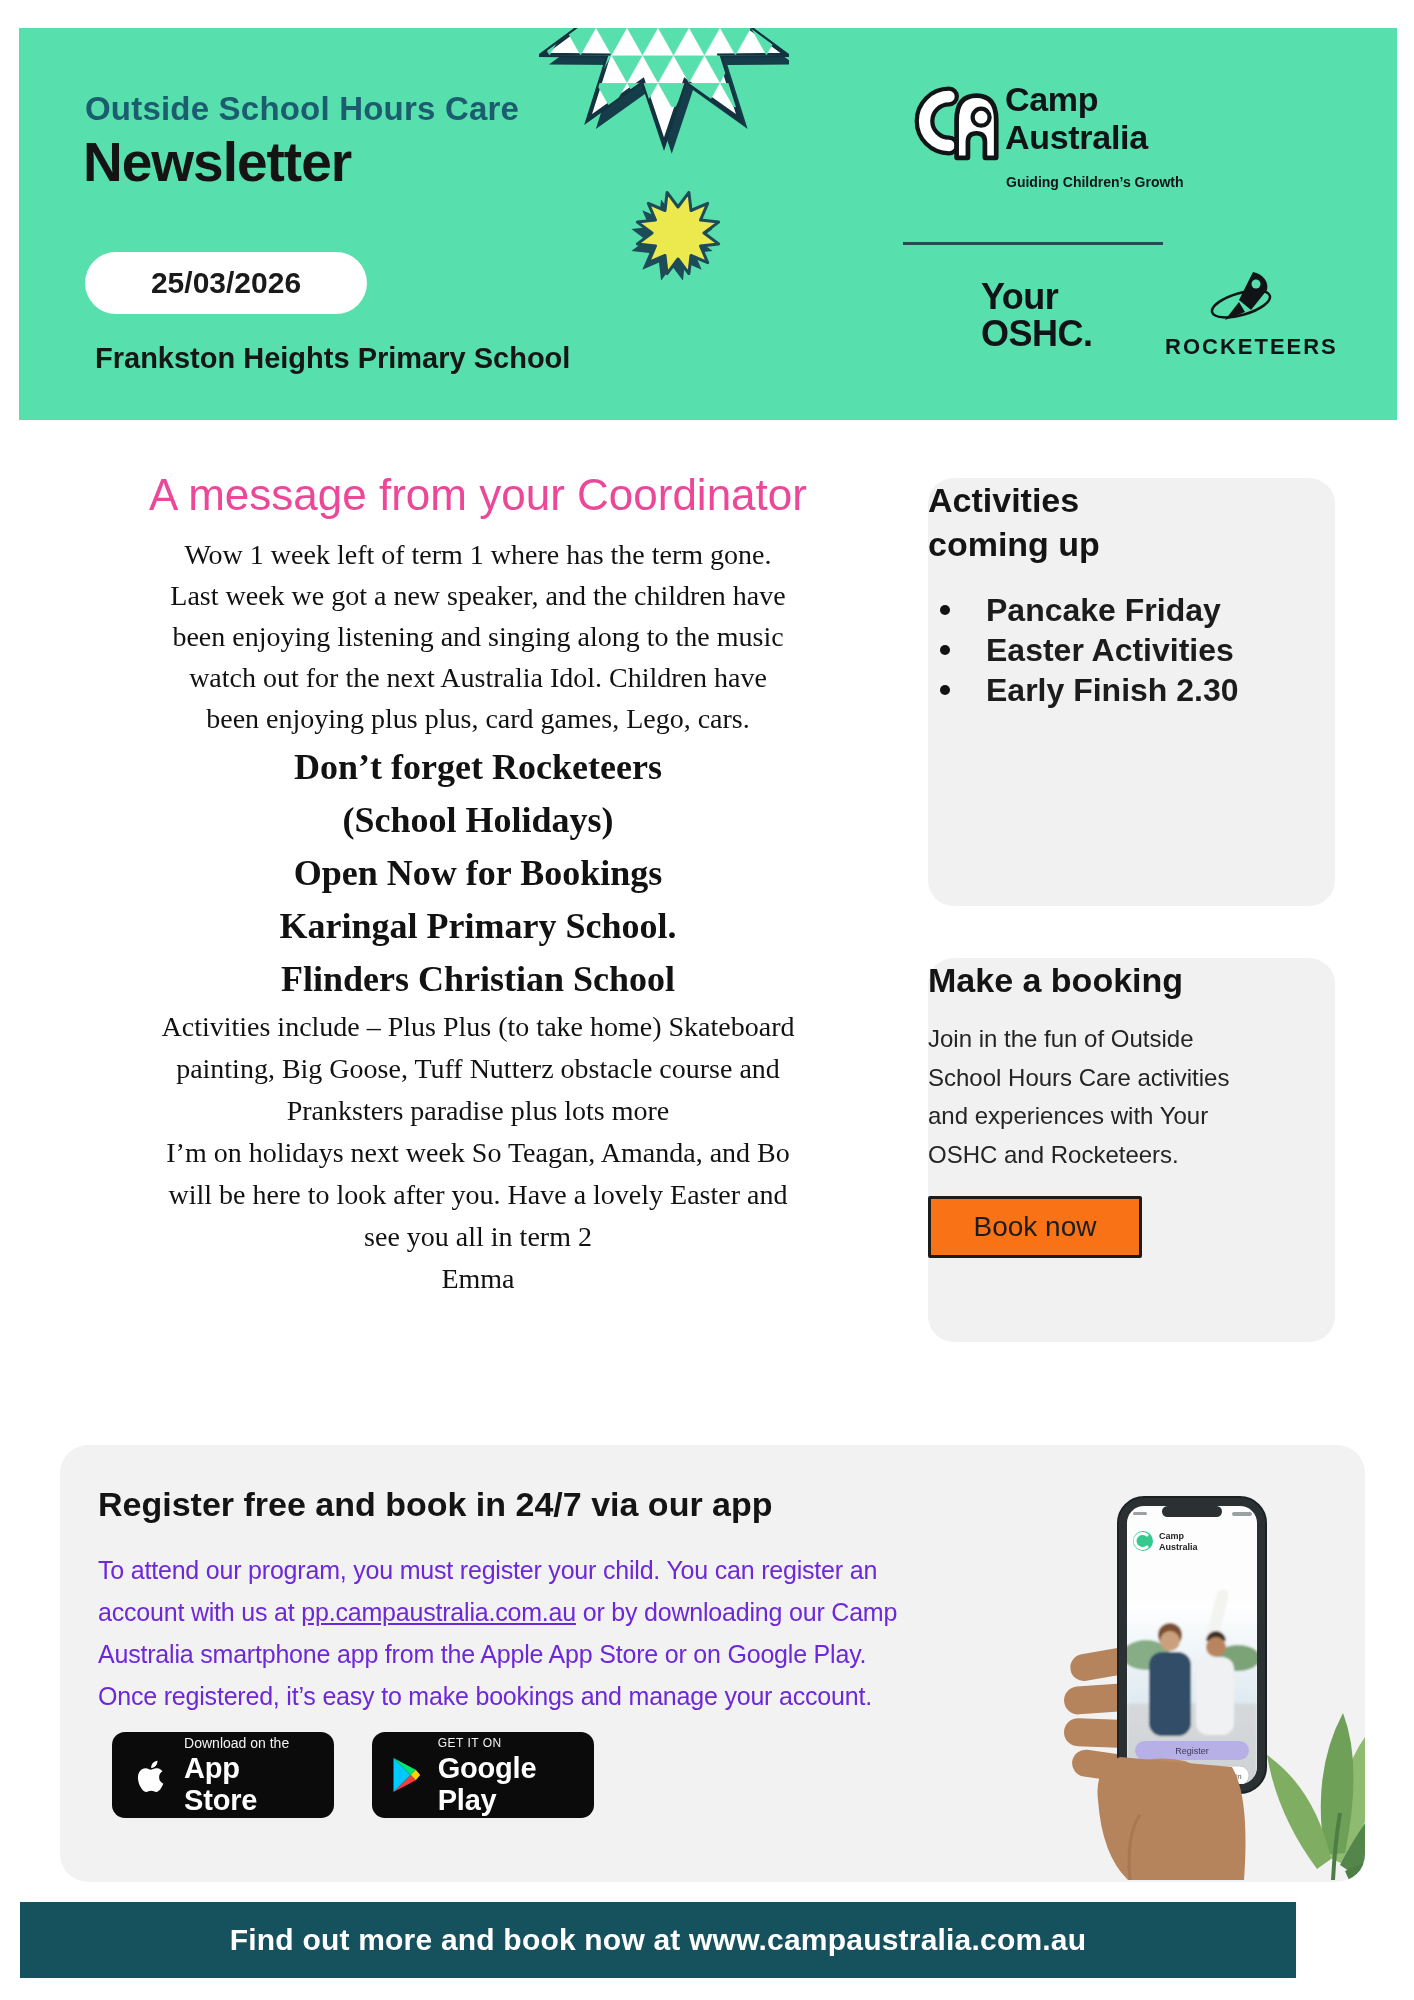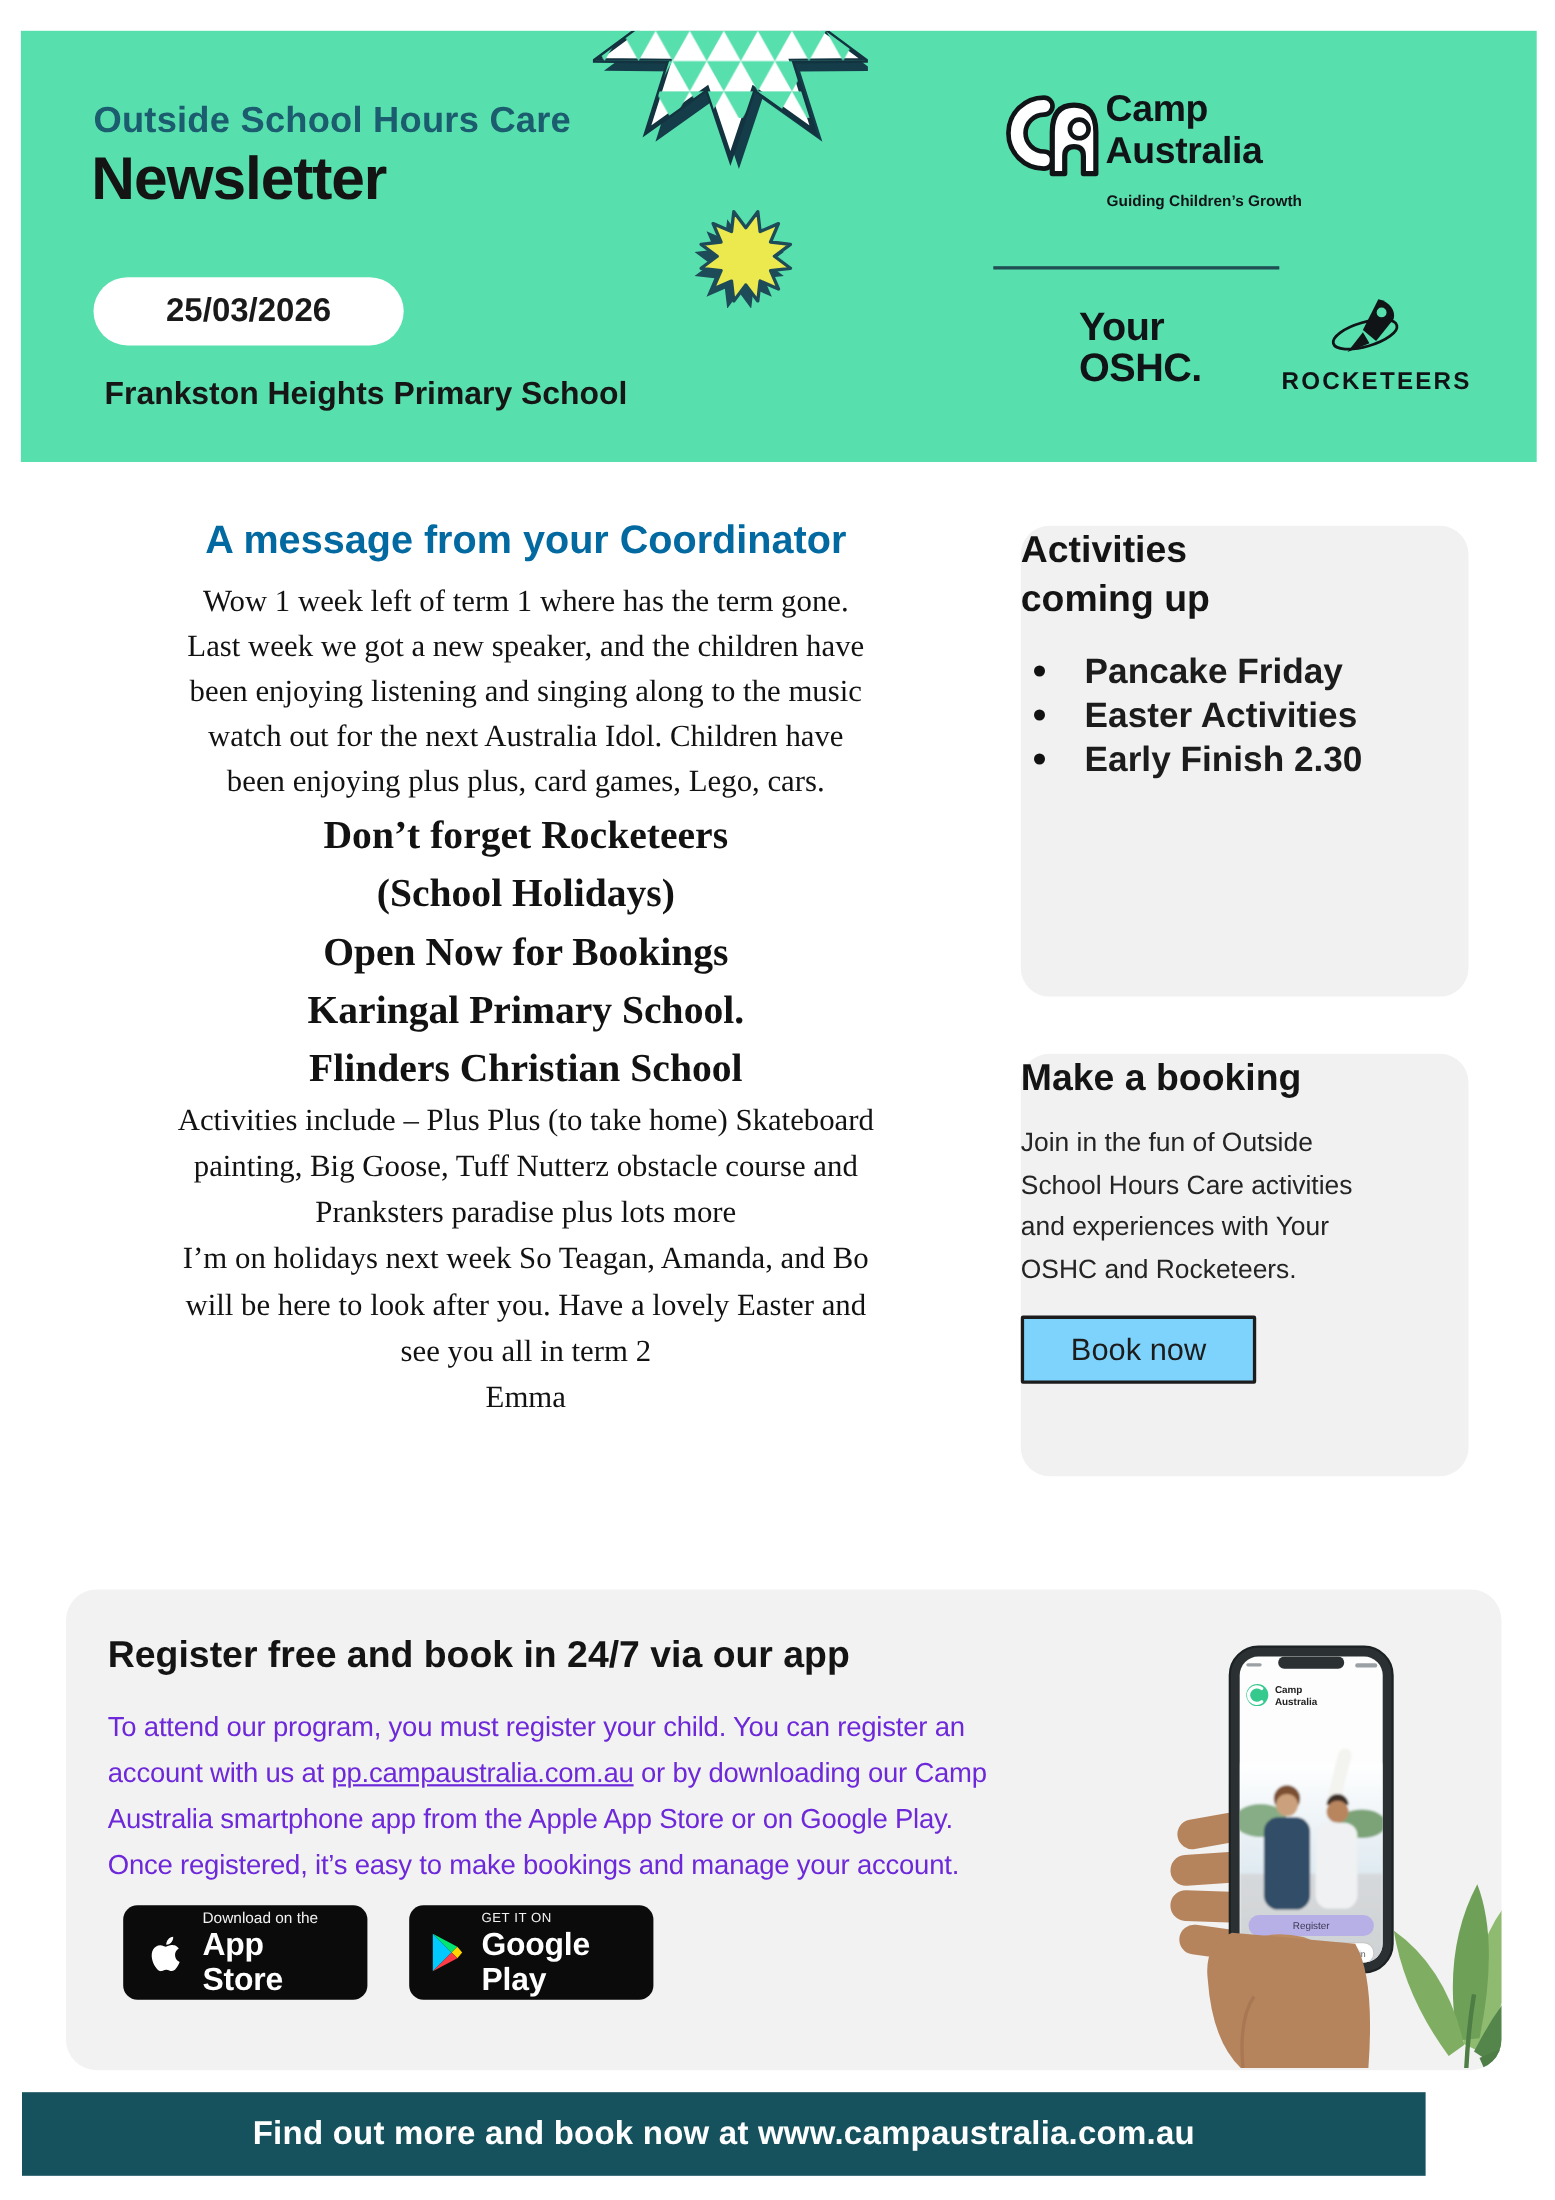--- a/index.html
+++ b/index.html
@@ -22,35 +22,35 @@
   .ca-mark { position:absolute; left:1px; top:46px; }
   .brand-name { position:absolute; left:106px; top:52px; font-size:34px; line-height:38px; font-weight:bold; color:#101417; white-space:pre-line; letter-spacing:-.3px; }
   .brand-tagline { position:absolute; left:107px; top:146px; font-size:14px; font-weight:bold; color:#101417; }
   .brand-divider { position:absolute; left:4px; top:214px; width:1140px; height:3px; background:#1f4e53; width:260px; }
   .your-oshc { position:absolute; left:82px; top:250px; font-size:36px; line-height:37px; font-weight:bold; color:#101417; white-space:pre-line; letter-spacing:-.5px; }
   .rocket-svg { position:absolute; left:300px; top:242px; }
   .rocketeers { position:absolute; left:266px; top:306px; font-size:22px; font-weight:bold; color:#101417; letter-spacing:2px; }
 
   
   .message { position:absolute; left:70px; top:470px; width:816px; text-align:center; color:#121212; }
-  .message h2 { font-size:36px; font-weight:bold; color:#0369a1; margin-bottom:14px; font-family:"Liberation Sans", sans-serif; }
+  .message h2 { font-size:44px; font-weight:normal; color:#ec4899; margin-bottom:14px; font-family:"Liberation Sans", sans-serif; }
   .serif { font-family:"Liberation Serif", serif; font-size:28px; line-height:41px; white-space:pre-line; }
   .serif-bold { font-family:"Liberation Serif", serif; font-size:36px; line-height:53px; font-weight:bold; white-space:pre-line; margin-top:2px; }
   .serif-2 { line-height:42px; }
 
   
   .card { position:absolute; background:#f1f1f1; border-radius:26px; }
   .card-activities { left:928px; top:478px; width:407px; height:428px; }
   .card-booking { left:928px; top:958px; width:407px; height:384px; }
   .card h3 { font-size:34px; line-height:44px; font-weight:bold; color:#141414; white-space:pre-line; }
   .card-activities ul { list-style:none; margin-top:24px; }
   .card-activities li { position:relative; font-size:32px; line-height:40px; color:#1c1c1c; padding-left:58px;font-weight:bold; }
   .card-activities li::before { content:""; position:absolute; left:12px; top:15px; width:10px; height:10px; border-radius:50%; background:#111; }
   .card-booking p { margin-top:18px; width:332px; font-size:24px; line-height:38.5px; color:#242424; }
-  .book-now { margin-top:22px; width:214px; height:62px; background:#7dd3fc; border:3px solid #1c1c1c; border-radius:2px;
+  .book-now { margin-top:22px; width:214px; height:62px; background:#f97316; border:3px solid #1c1c1c; border-radius:2px;
               font-size:28px; color:#1c1c1c; display:flex; align-items:center; justify-content:center; cursor:pointer;
               font-family:"Liberation Sans", sans-serif; }
 
   
   .register-card { position:absolute; left:60px; top:1445px; width:1305px; height:437px; background:#f2f2f2; border-radius:28px; overflow:hidden; }
   .register-card h2 { position:absolute; left:38px; top:40px; font-size:34px; font-weight:bold; color:#141414; }
   .register-body { position:absolute; left:38px; top:104px; width:870px; font-size:25px; line-height:42px; color:#6d28d9; white-space:pre-line; letter-spacing:-.2px; }
   .register-link { text-decoration:underline; cursor:pointer; }
   .badge { position:absolute; top:287px; height:86px; background:#0b0b0b; border-radius:13px; color:#fff;
            display:flex; align-items:center; padding:0 20px; gap:16px; cursor:pointer; }

